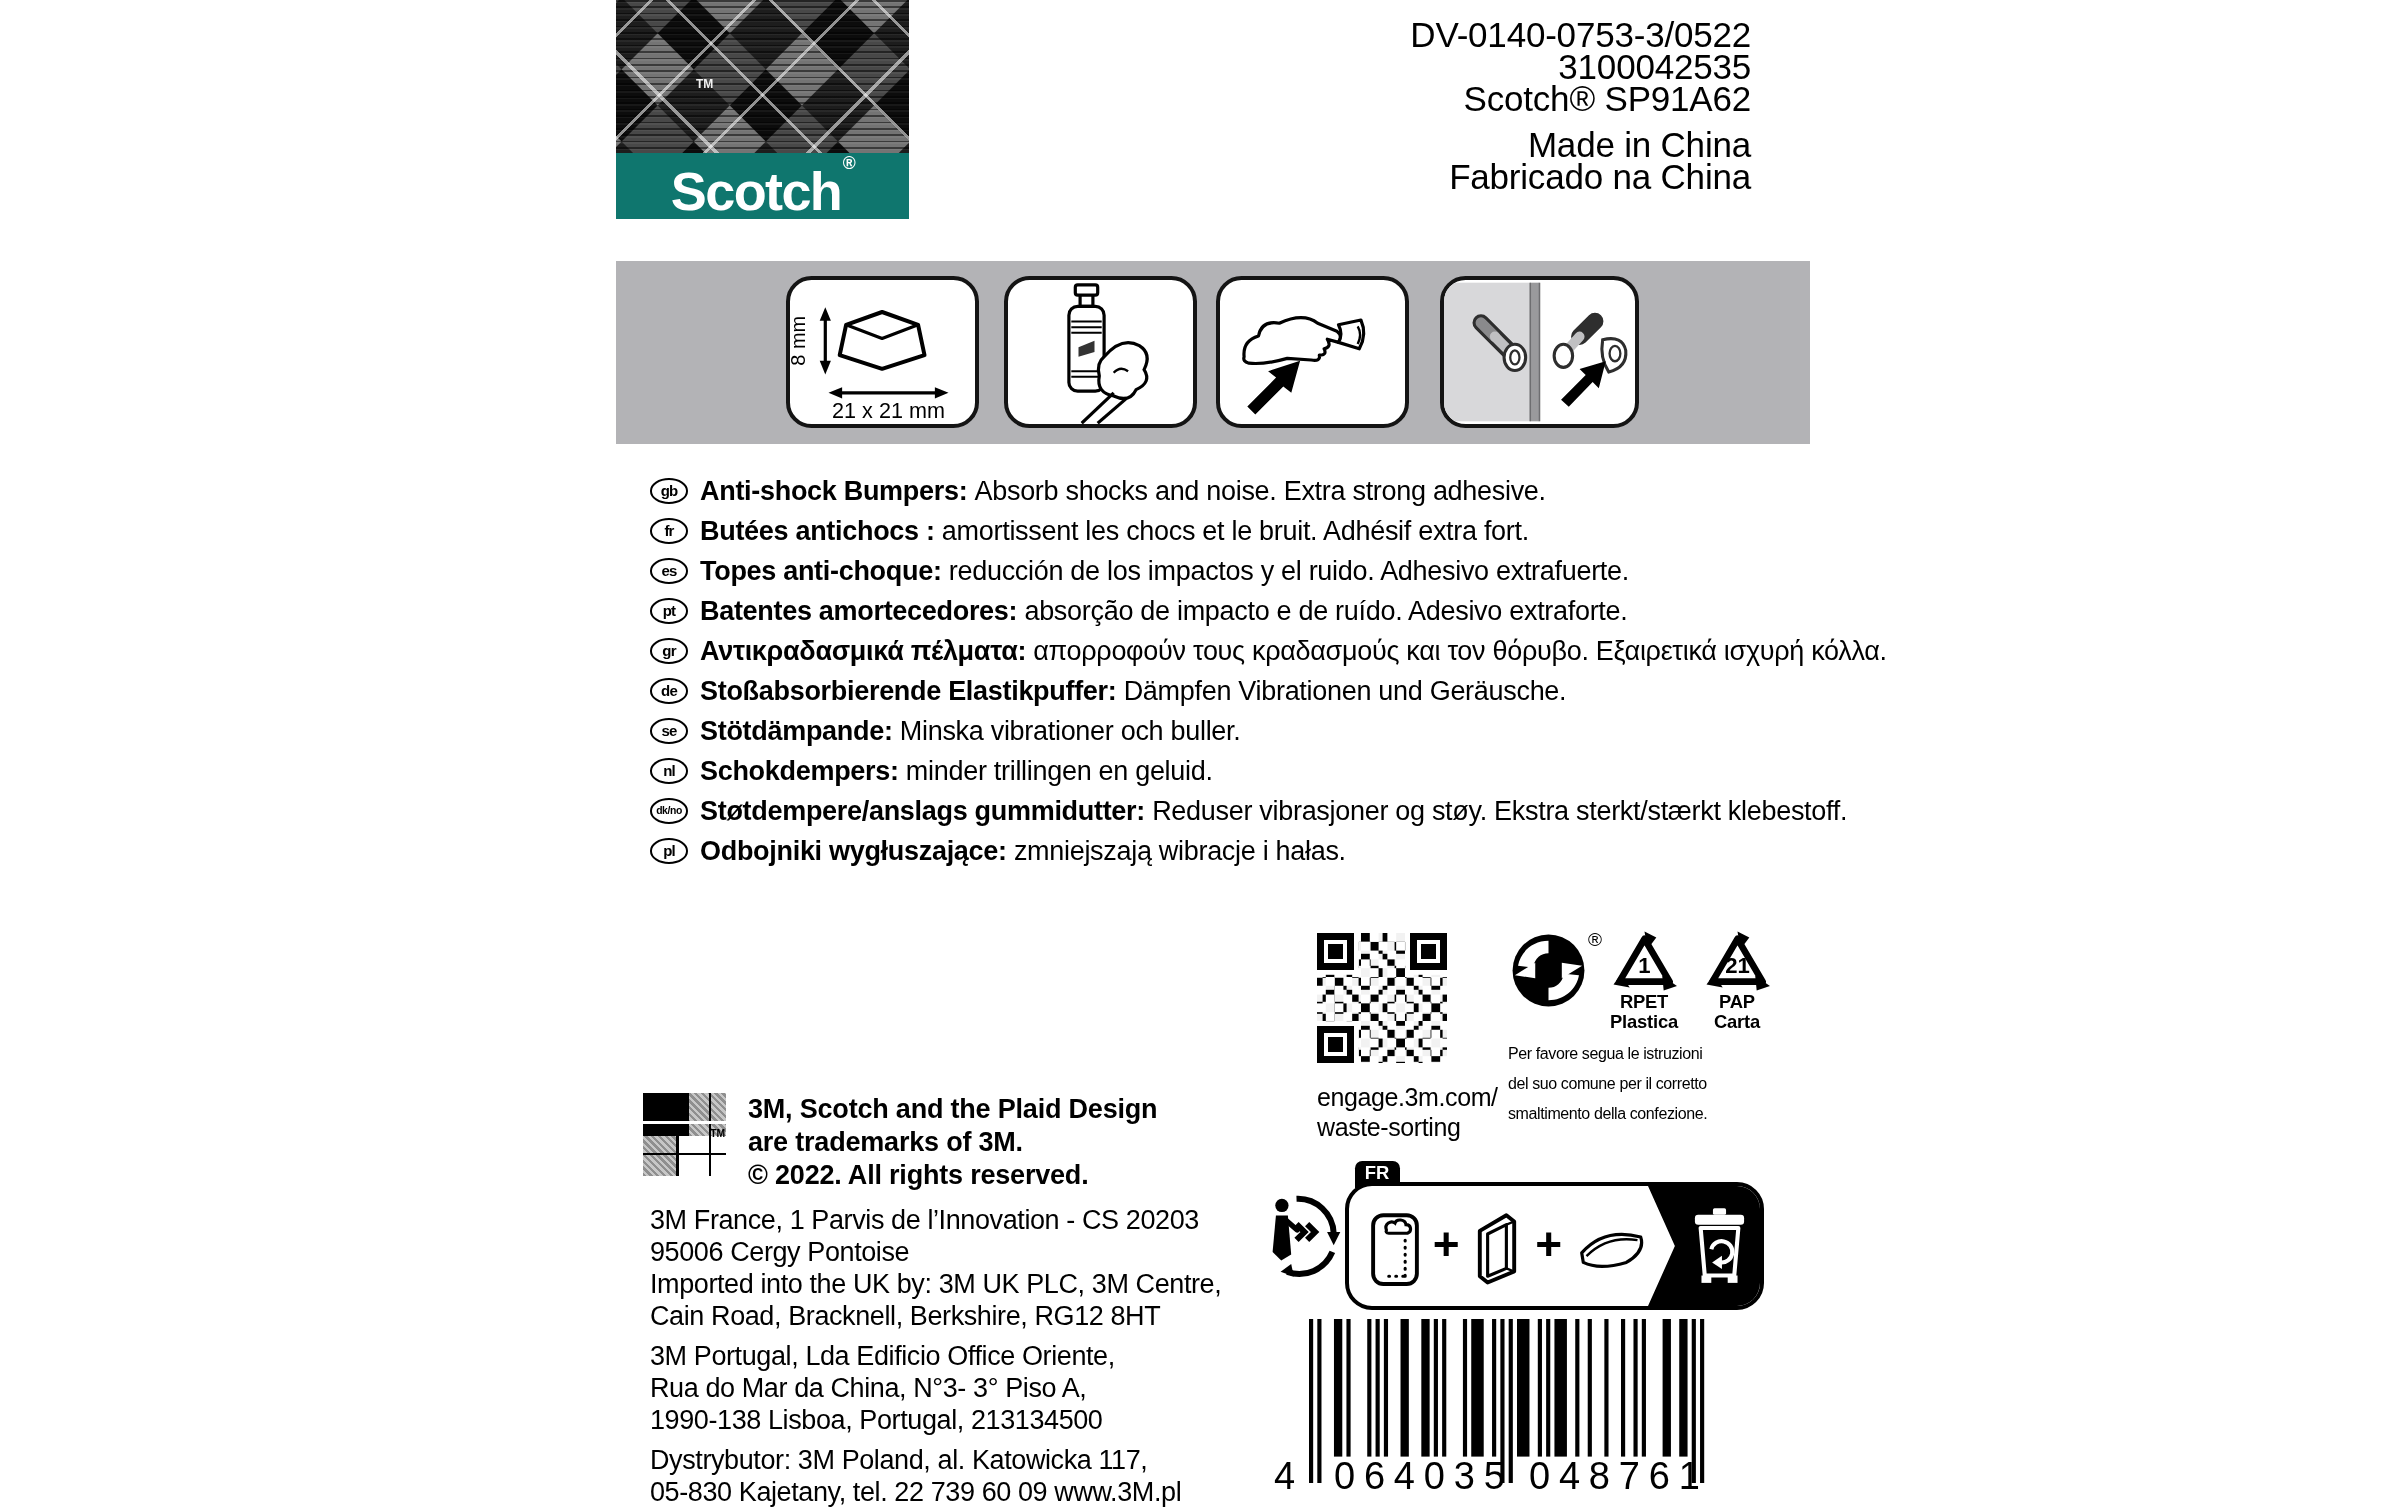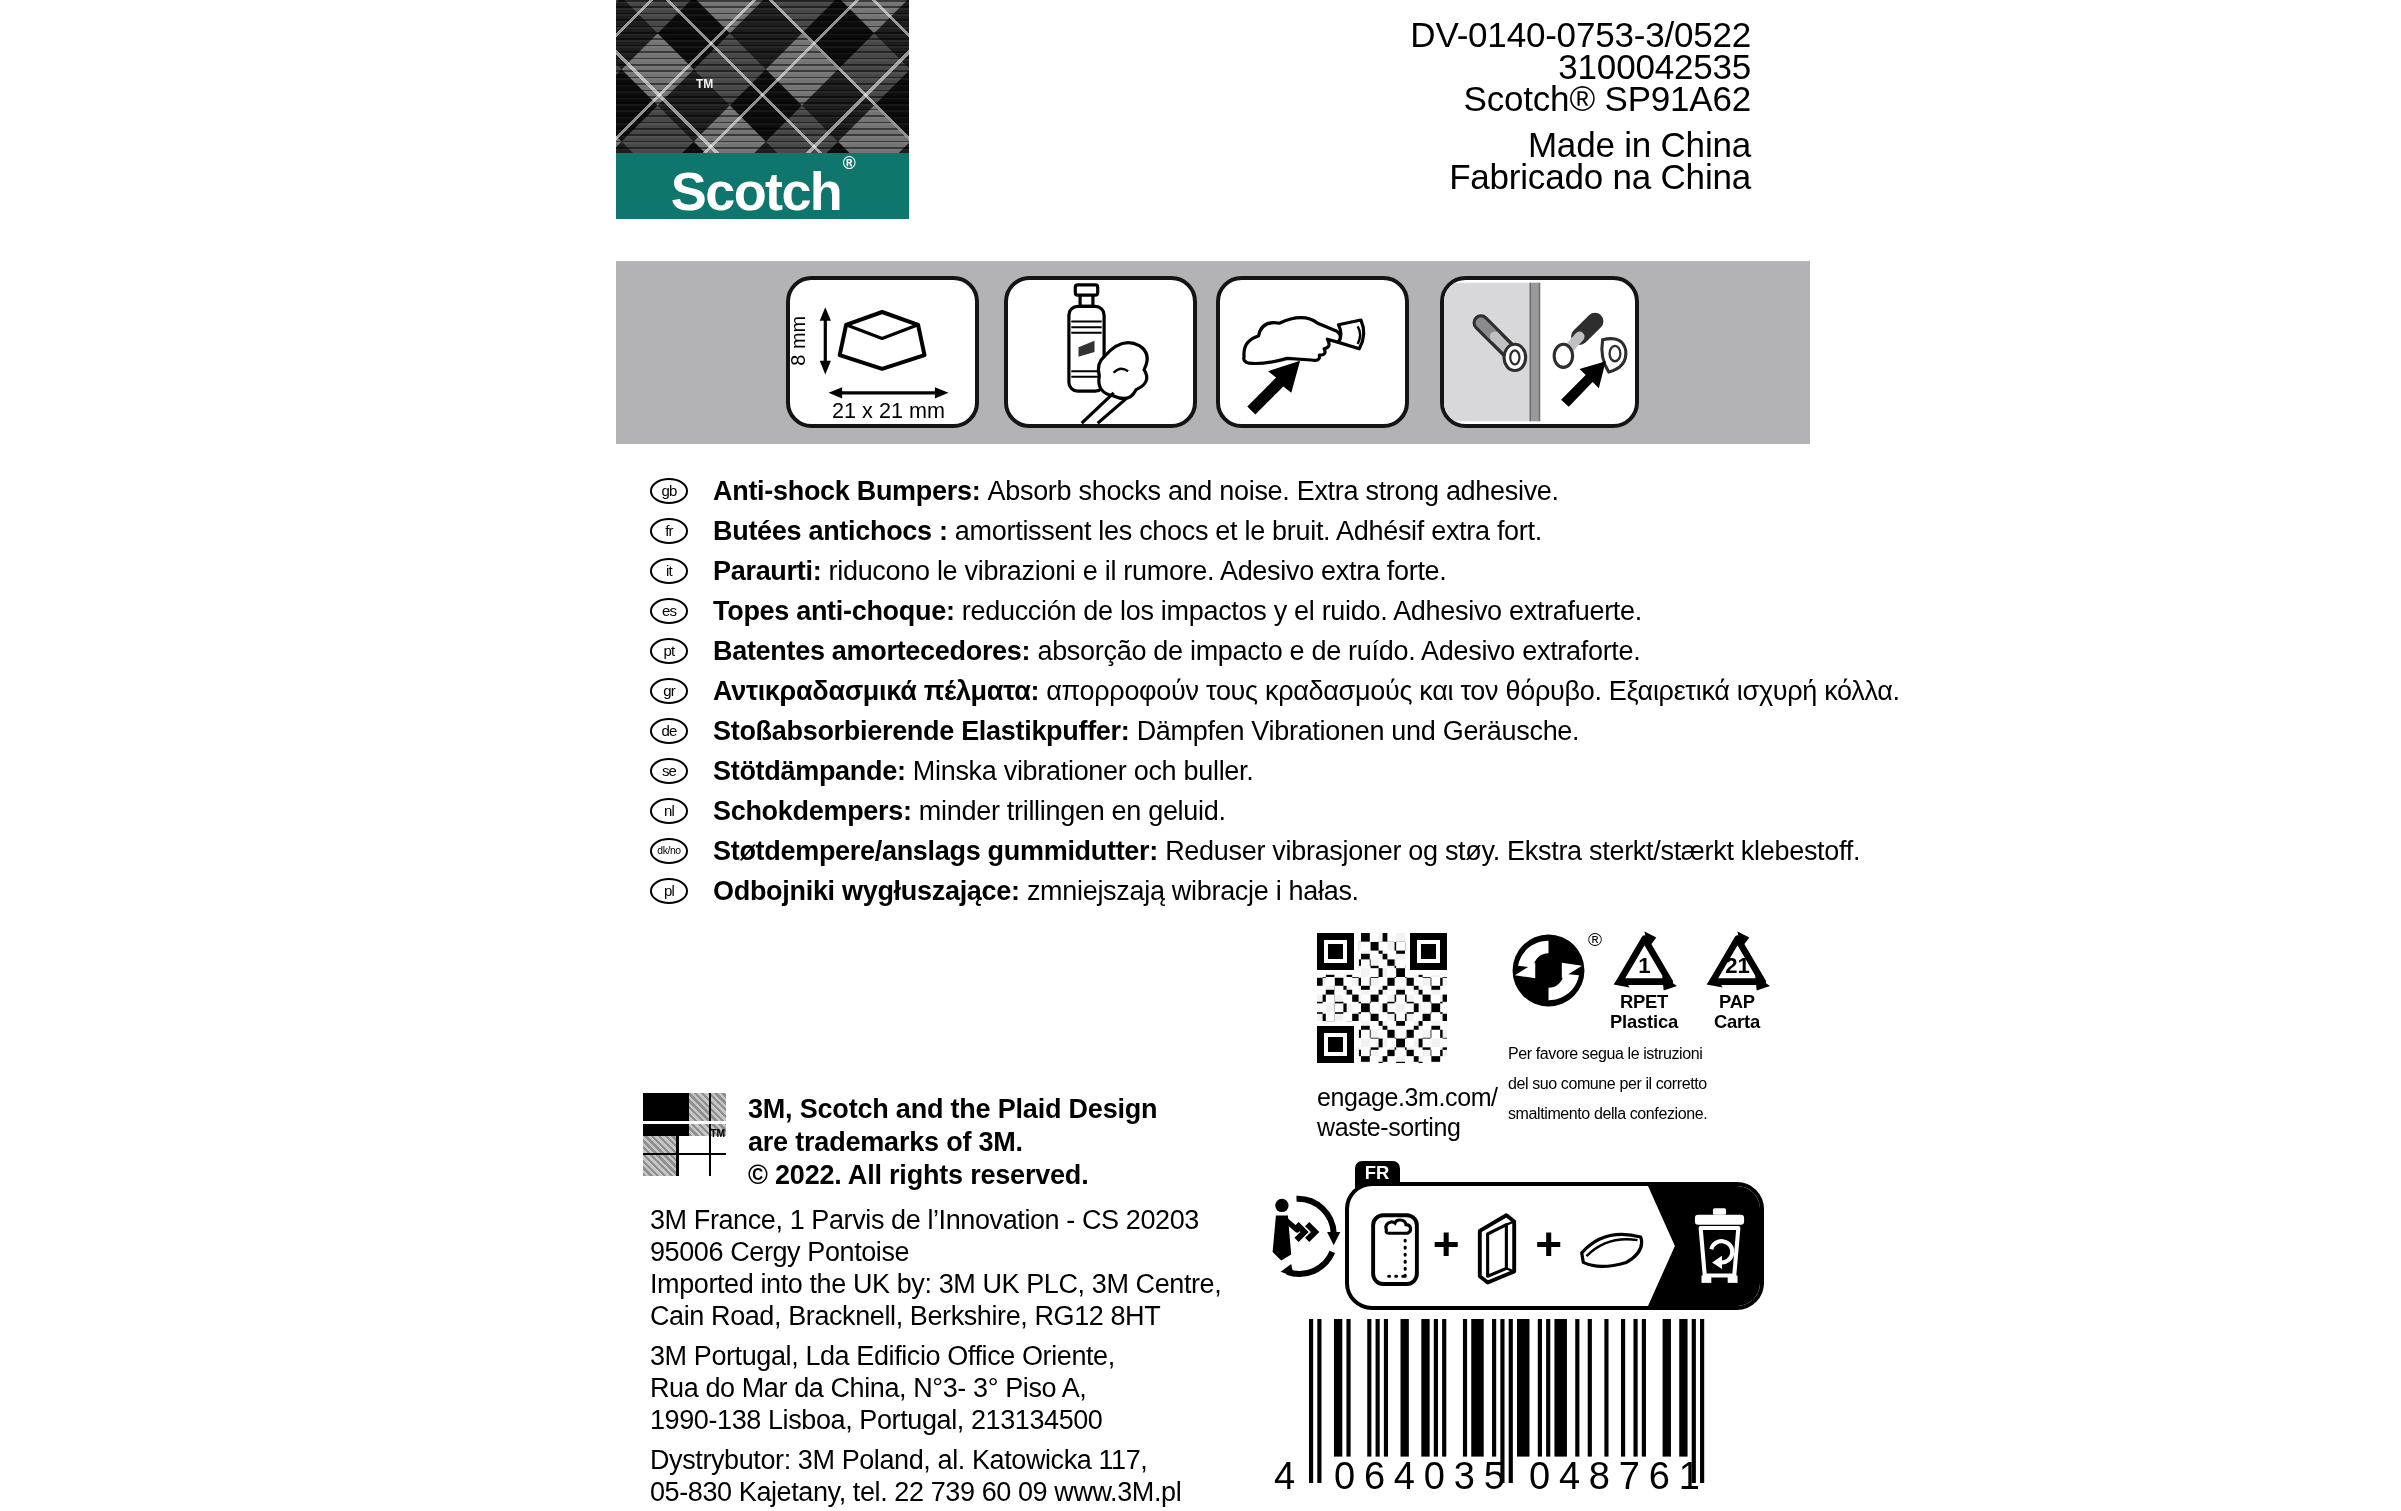--- a/index.html
+++ b/index.html
@@ -31,22 +31,22 @@
   #strip{left:616px;top:261px;width:1194px;height:183px;background:#b3b3b6;}
   .panel{position:absolute;top:15px;width:193px;height:152px;background:#fff;
     border:4px solid #141414;border-radius:25.6px;box-sizing:border-box;overflow:hidden;}
   #panel1{left:170px;} #panel2{left:388px;} #panel3{left:600px;} #panel4{left:824px;width:199px;}
   .panel svg{display:block;width:100%;height:100%;}
 
   
   #langs{left:650px;top:471px;}
   .lang-row{display:flex;align-items:center;height:40px;font-size:27px;letter-spacing:-0.3px;white-space:nowrap;}
   .badge{width:38px;height:25.6px;border:2.4px solid #000;border-radius:50%;box-sizing:border-box;
-    display:flex;align-items:center;justify-content:center;font-weight:400;font-size:15px;
-    letter-spacing:-0.8px;margin-right:25px;flex:none;padding-bottom:0.8px;}
+    display:flex;align-items:center;justify-content:center;font-weight:700;font-size:15px;
+    letter-spacing:-0.8px;margin-right:12px;flex:none;padding-bottom:0.8px;}
   .badge.small{font-size:10.4px;letter-spacing:-0.4px;}
   .lang-label{font-weight:700;margin-right:7.2px;}
 
   
   #qr{left:1317px;top:933px;width:130px;height:130px;}
   .qr-bg{position:absolute;inset:0;
     background:
       repeating-conic-gradient(rgba(255,255,255,.95) 0 25%, transparent 0 50%) 5.6px 8.8px/24px 24px,
       repeating-conic-gradient(#000 0 25%, #fff 0 50%) 0 0/17.6px 17.6px;}
   .finder{position:absolute;width:37px;height:37px;background:#fff;border:7.2px solid #000;box-sizing:border-box;box-shadow:0 0 0 4.8px #fff;}
@@ -187,25 +187,20 @@
 <div class="abs" id="langs">
   <div class="lang-row">
       <span class="badge">gb</span>
       <span class="lang-label">Anti-shock Bumpers:</span>
       <span>Absorb shocks and noise. Extra strong adhesive.</span>
     </div>
   <div class="lang-row">
       <span class="badge">fr</span>
       <span class="lang-label">Butées antichocs :</span>
       <span>amortissent les chocs et le bruit. Adhésif extra fort.</span>
-    </div>
-  <div class="lang-row">
-      <span class="badge">it</span>
-      <span class="lang-label">Paraurti:</span>
-      <span>riducono le vibrazioni e il rumore. Adesivo extra forte.</span>
     </div>
   <div class="lang-row">
       <span class="badge">es</span>
       <span class="lang-label">Topes anti-choque:</span>
       <span>reducción de los impactos y el ruido. Adhesivo extrafuerte.</span>
     </div>
   <div class="lang-row">
       <span class="badge">pt</span>
       <span class="lang-label">Batentes amortecedores:</span>
       <span>absorção de impacto e de ruído. Adesivo extraforte.</span>

